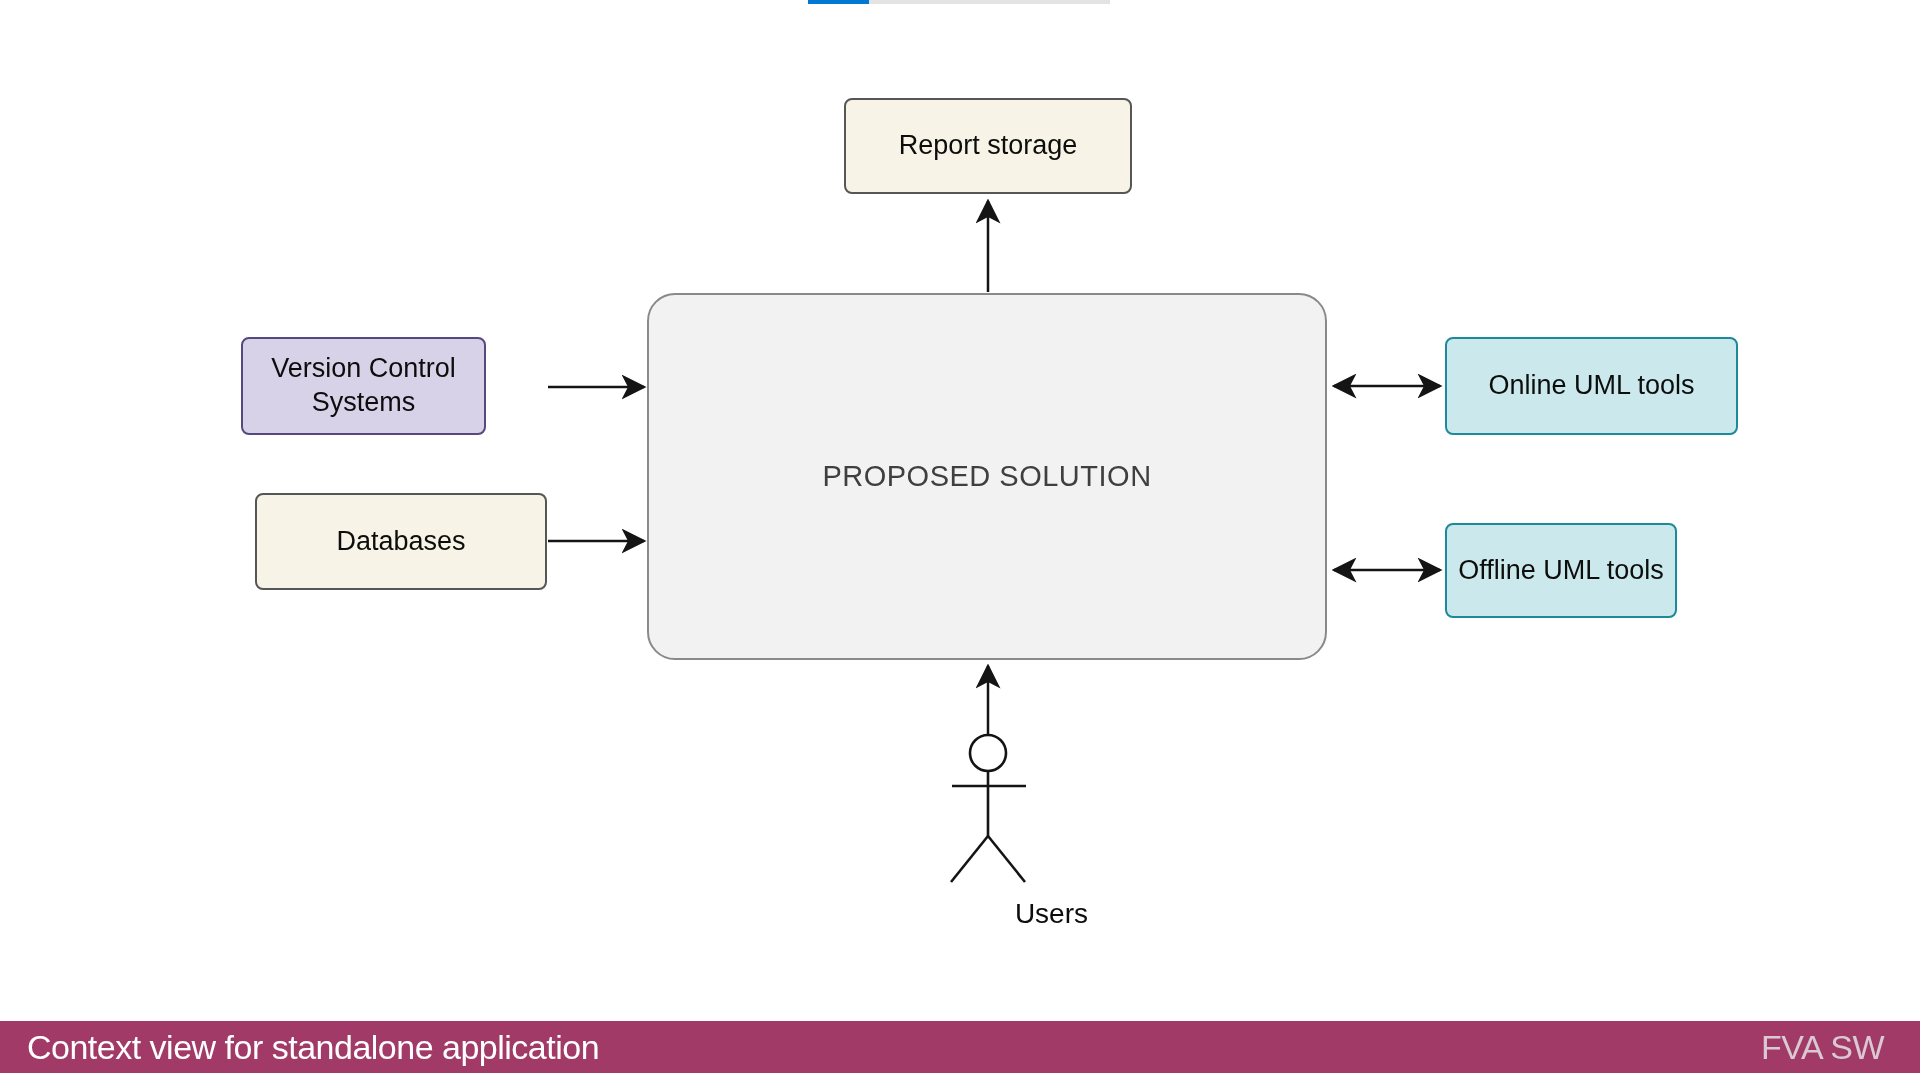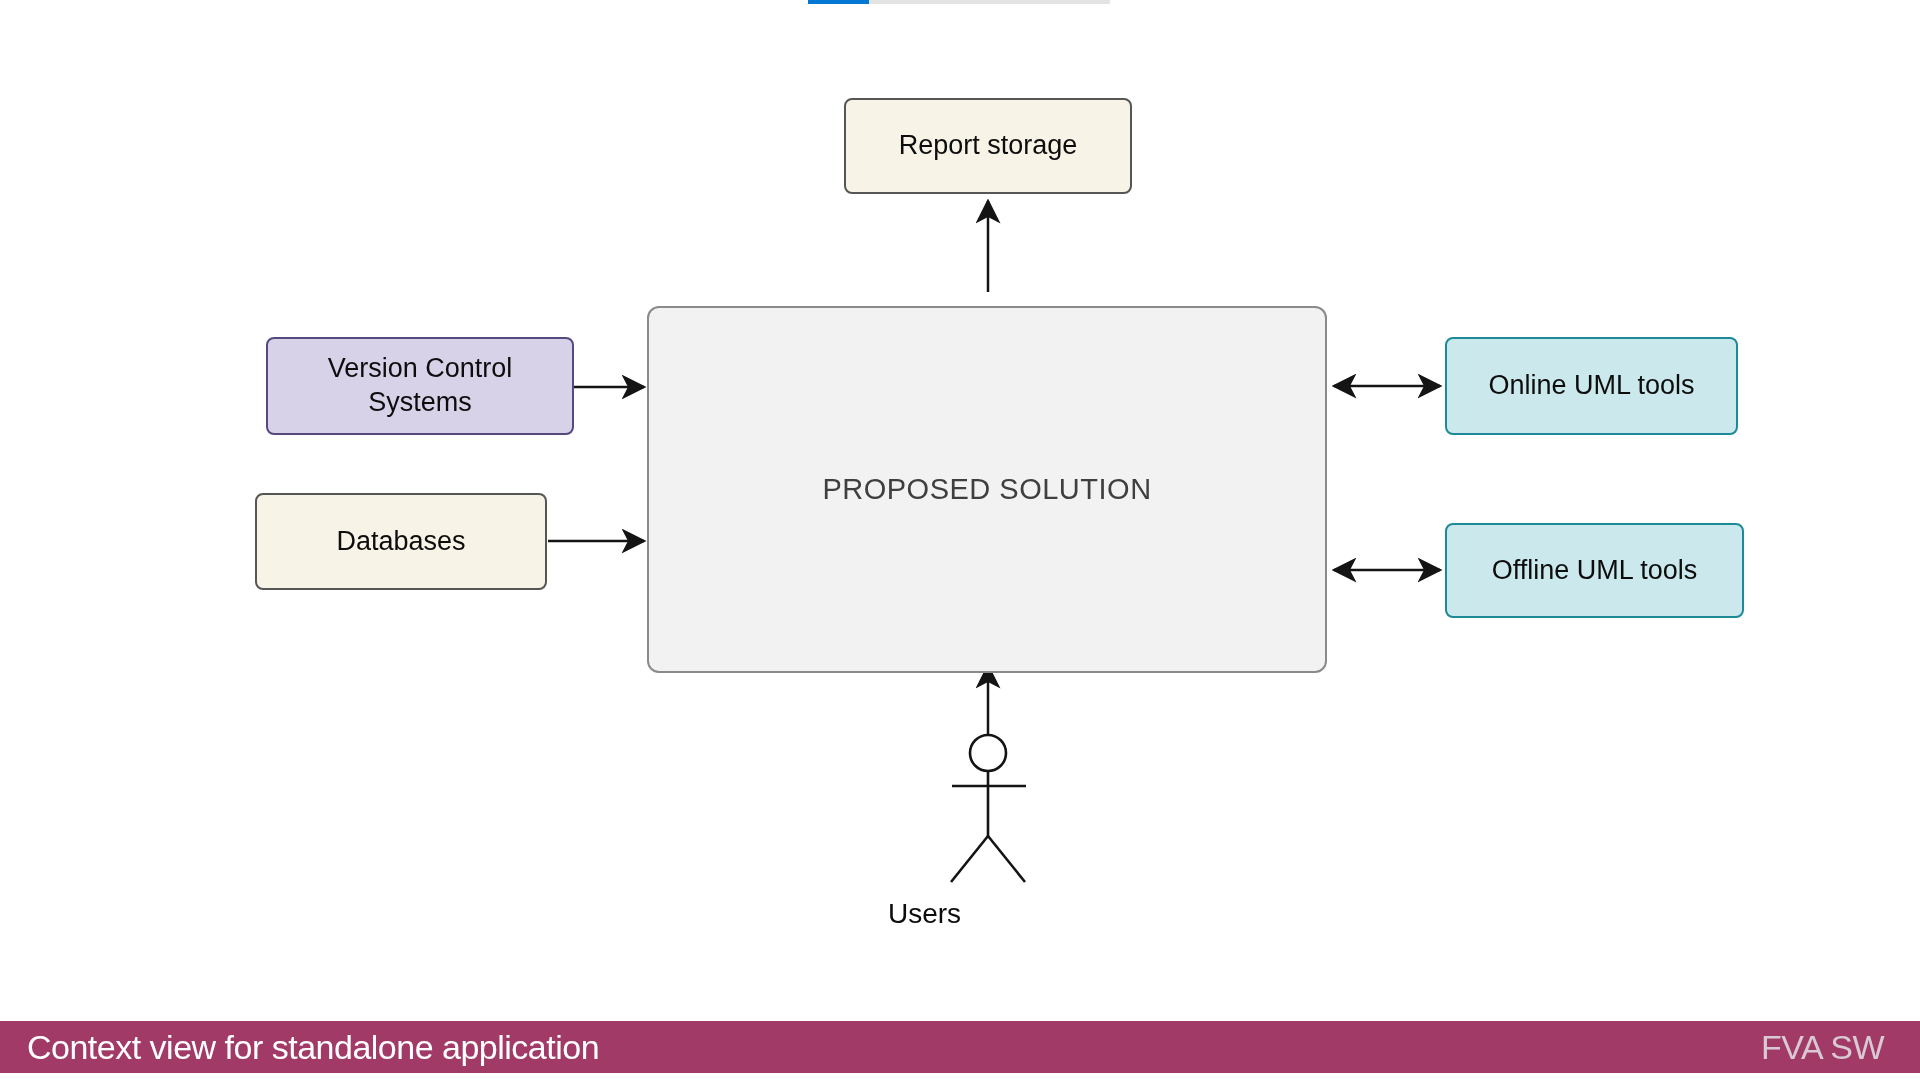--- a/index.html
+++ b/index.html
@@ -14,37 +14,37 @@
   
   .connectors{position:absolute;left:0;top:0;width:1920px;height:1080px;}
 
   
   .node{
     position:absolute;display:flex;align-items:center;justify-content:center;
     text-align:center;box-sizing:border-box;border-radius:8px;
     font-size:27px;color:#0d0d0d;line-height:1.25;
   }
   .node.center{
-    left:647px;top:306px;width:680px;height:367px;border-radius:12px;
+    left:647px;top:293px;width:680px;height:367px;border-radius:28px;
     background:#f2f2f2;border:2px solid #8a8a8a;
     font-size:29px;color:#3f3f3f;letter-spacing:0.5px;
   }
   .node.cream{background:#f7f3e6;border:2px solid #565656;}
   .node.lavender{background:#d8d2e8;border:2px solid #56497d;}
   .node.teal{background:#cbe9ec;border:2px solid #1d8a99;}
 
   .node.report{left:844px;top:98px;width:288px;height:96px;}
-  .node.vcs{left:266px;top:337px;width:308px;height:98px;align-items:center;}
+  .node.vcs{left:241px;top:337px;width:245px;height:98px;align-items:center;}
   .node.vcs span{display:inline-block;max-width:210px;}
   .node.db{left:255px;top:493px;width:292px;height:97px;}
   .node.online{left:1445px;top:337px;width:293px;height:98px;}
-  .node.offline{left:1445px;top:523px;width:299px;height:95px;text-align:center;}
+  .node.offline{left:1445px;top:523px;width:232px;height:95px;text-align:center;}
 
   .actor-label{
-    position:absolute;left:888px;top:898px;width:200px;text-align:left;
+    position:absolute;left:888px;top:898px;width:200px;text-align:right;
     font-size:28px;color:#0d0d0d;
   }
 
   
   .footer{
     position:absolute;left:0;top:1021px;width:1920px;height:52px;background:#a13a67;
     display:flex;align-items:center;justify-content:space-between;box-sizing:border-box;
     padding:0 36px 0 27px;
   }
   .footer-title{color:#ffffff;font-size:34px;letter-spacing:-0.5px;}

